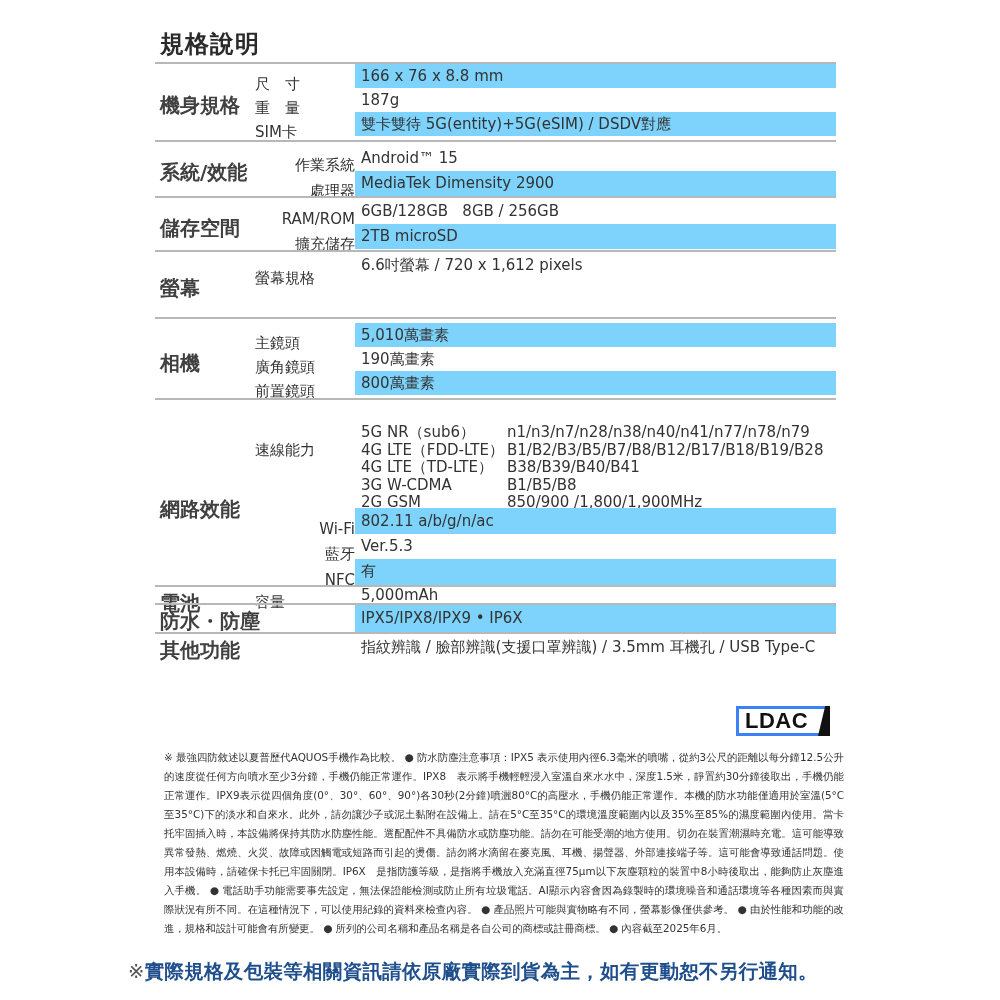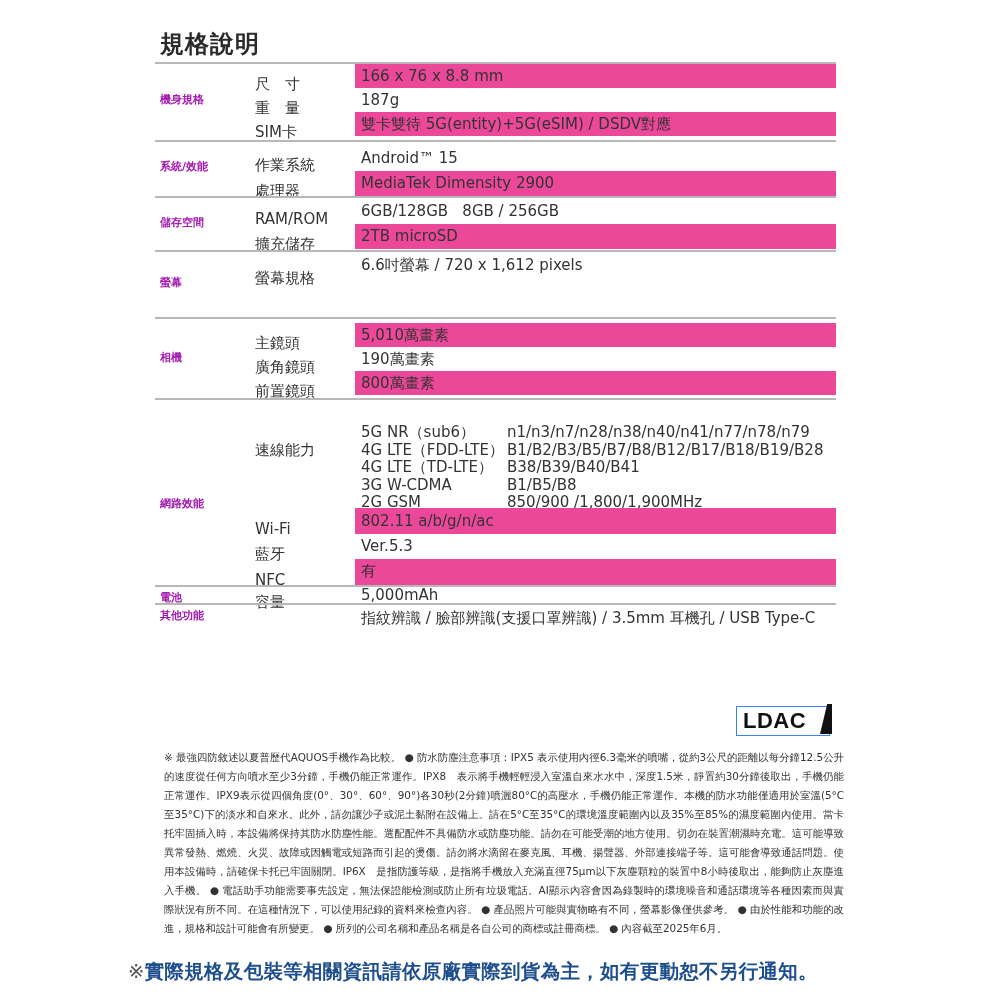--- a/index.html
+++ b/index.html
@@ -2,30 +2,30 @@
 <html><head>
 <meta charset="utf-8">
 <style>
   html, body { margin: 0; padding: 0; background: #ffffff; }
   body { width: 1000px; height: 1000px; position: relative; overflow: hidden;
          font-family: "DejaVu Sans", "Liberation Sans", sans-serif; color: #2b2b2b; }
   .title { position: absolute; left: 160px; top: 28px; font-size: 24px; font-weight: bold; color: #2a2a2a; letter-spacing: 1px; }
   .table { position: absolute; left: 155px; top: 62px; width: 681px; }
   .section { position: relative; border-top: 2px solid #b8b8b8; }
   .section.last { border-bottom: none; }
-  .cat { position: absolute; left: 5px; font-size: 11px; font-weight: bold; color: #a21caf; white-space: nowrap; text-align: center; }
+  .cat { position: absolute; left: 5px; font-size: 20px; font-weight: bold; color: #404040; white-space: nowrap; text-align: center; }
   .row { position: relative; display: flex; align-items: center; }
   .sub { width: 100px; padding-left: 100px; font-size: 15px; color: #333; white-space: nowrap; flex: 0 0 auto; margin-top: 16px; }
   .val { flex: 1; padding-left: 6px; font-size: 15px; color: #333; height: 100%; display: flex; align-items: center; white-space: nowrap; }
-  .val.shade { background: #ec4899; }
+  .val.shade { background: #7dd3fc; }
   .r24 { height: 24px; }
-  .r25 { height: 25.5px; }
+  .r25 { height: 25.5px; text-align: right; }
   .val sup { font-size: 9px; vertical-align: 6px; }
   .net-grid { display: grid; grid-template-columns: 146px auto; font-size: 15px; line-height: 17.5px; color: #333; padding: 4px 0 6px 6px; margin-top: 30px; }
-  .ldac { position: absolute; left: 736px; top: 706px; width: 94px; height: 30px; border: 1px solid #3b82f6; box-sizing: border-box;
+  .ldac { position: absolute; left: 736px; top: 706px; width: 94px; height: 30px; border: 3px solid #3b82f6; box-sizing: border-box;
           font-family: "Liberation Sans", sans-serif; font-weight: bold; font-size: 22px; color: #111; display: flex; align-items: center;
           padding-left: 6px; letter-spacing: 0.5px; }
   .ldac::after { content: ""; position: absolute; right: -3px; top: -3px; width: 12px; height: 30px; background: #111;
                  clip-path: polygon(60% 0, 100% 0, 100% 100%, 0 100%); }
   .notes { position: absolute; left: 164px; top: 748px; width: 680px; font-size: 10.4px; line-height: 19px; color: #333; text-align: justify; }
   .notice { position: absolute; left: 128px; top: 958px; font-size: 19.5px; color: #1f4e8c; font-weight: bold; letter-spacing: 0.3px; white-space: nowrap; }
   .notice .mark { color: #555; font-weight: normal; }
 </style>
 </head>
 <body>
@@ -137,20 +137,27 @@
   </div>
 
   <div class="section">
     <div class="cat" style="top:3px">電池</div>
     <div class="row" style="height:16px">
       <div class="sub">容量</div>
       <div class="val">5,000mAh</div>
     </div>
   </div>
 
+  <div class="section">
+    <div class="cat" style="top:3px">防水・防塵</div>
+    <div class="row" style="height:27px">
+      <div class="sub"></div>
+      <div class="val shade">IPX5/IPX8/IPX9 • IP6X</div>
+    </div>
+  </div>
 
   <div class="section last">
     <div class="cat" style="top:3px">其他功能</div>
     <div class="row" style="height:28px">
       <div class="sub"></div>
       <div class="val">指紋辨識 / 臉部辨識(支援口罩辨識) / 3.5mm 耳機孔 / USB Type-C</div>
     </div>
   </div>
 </div>
 

